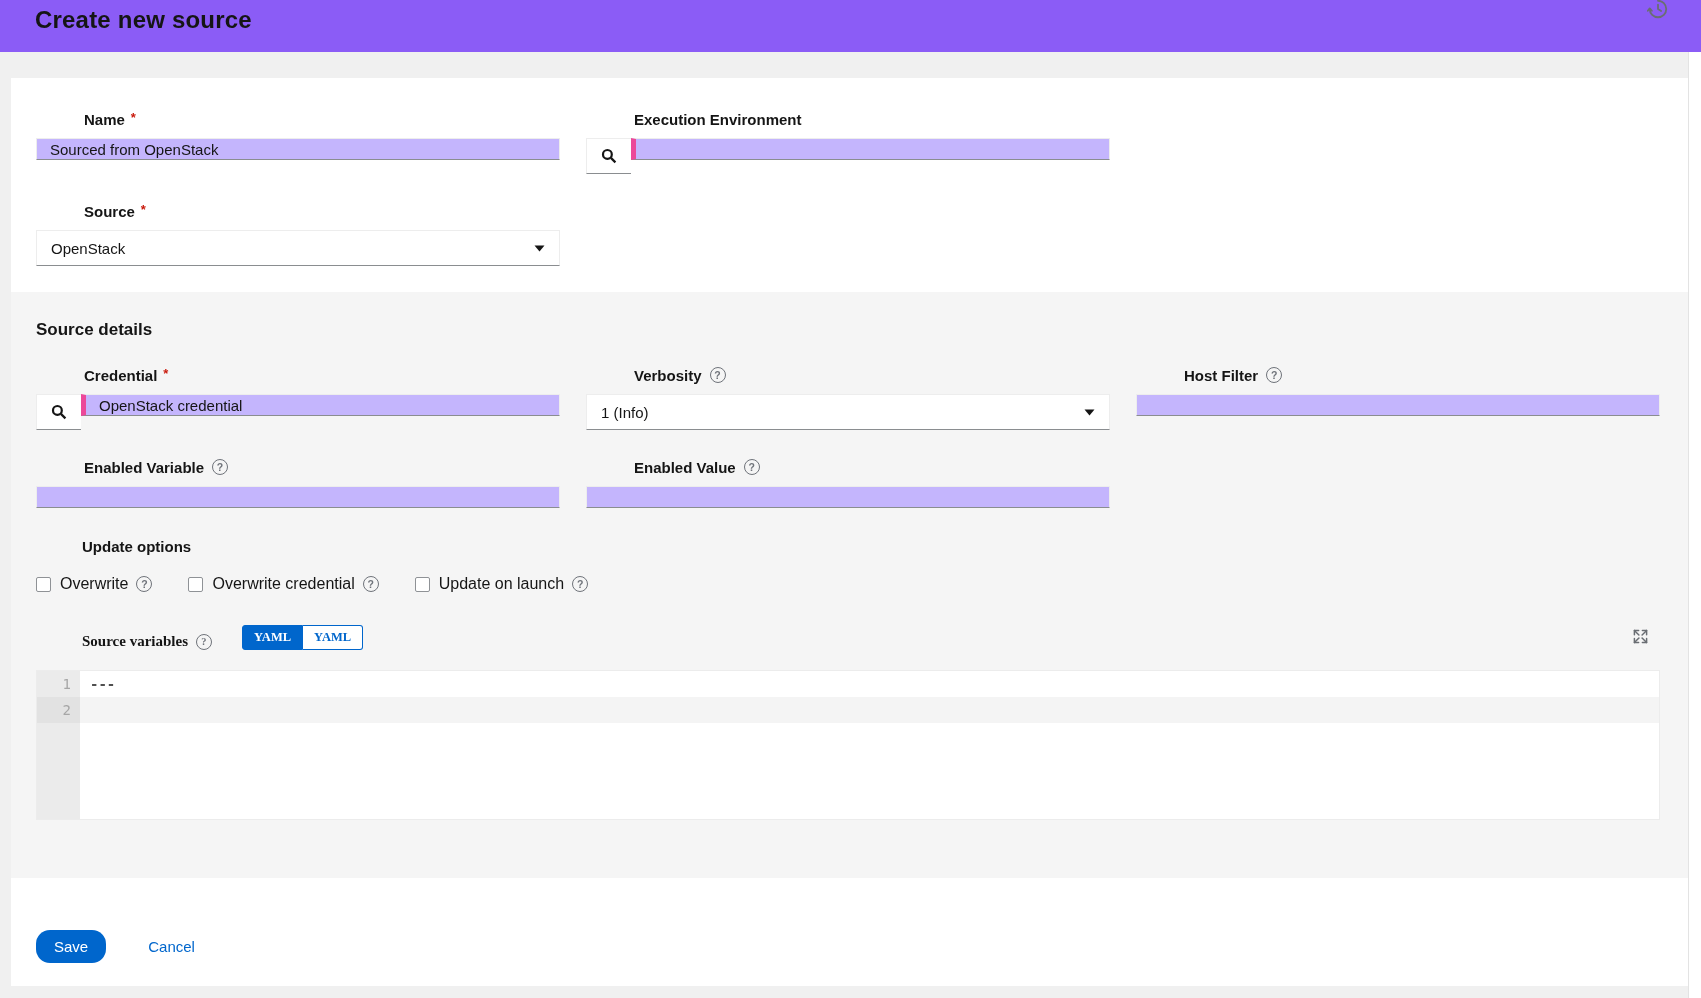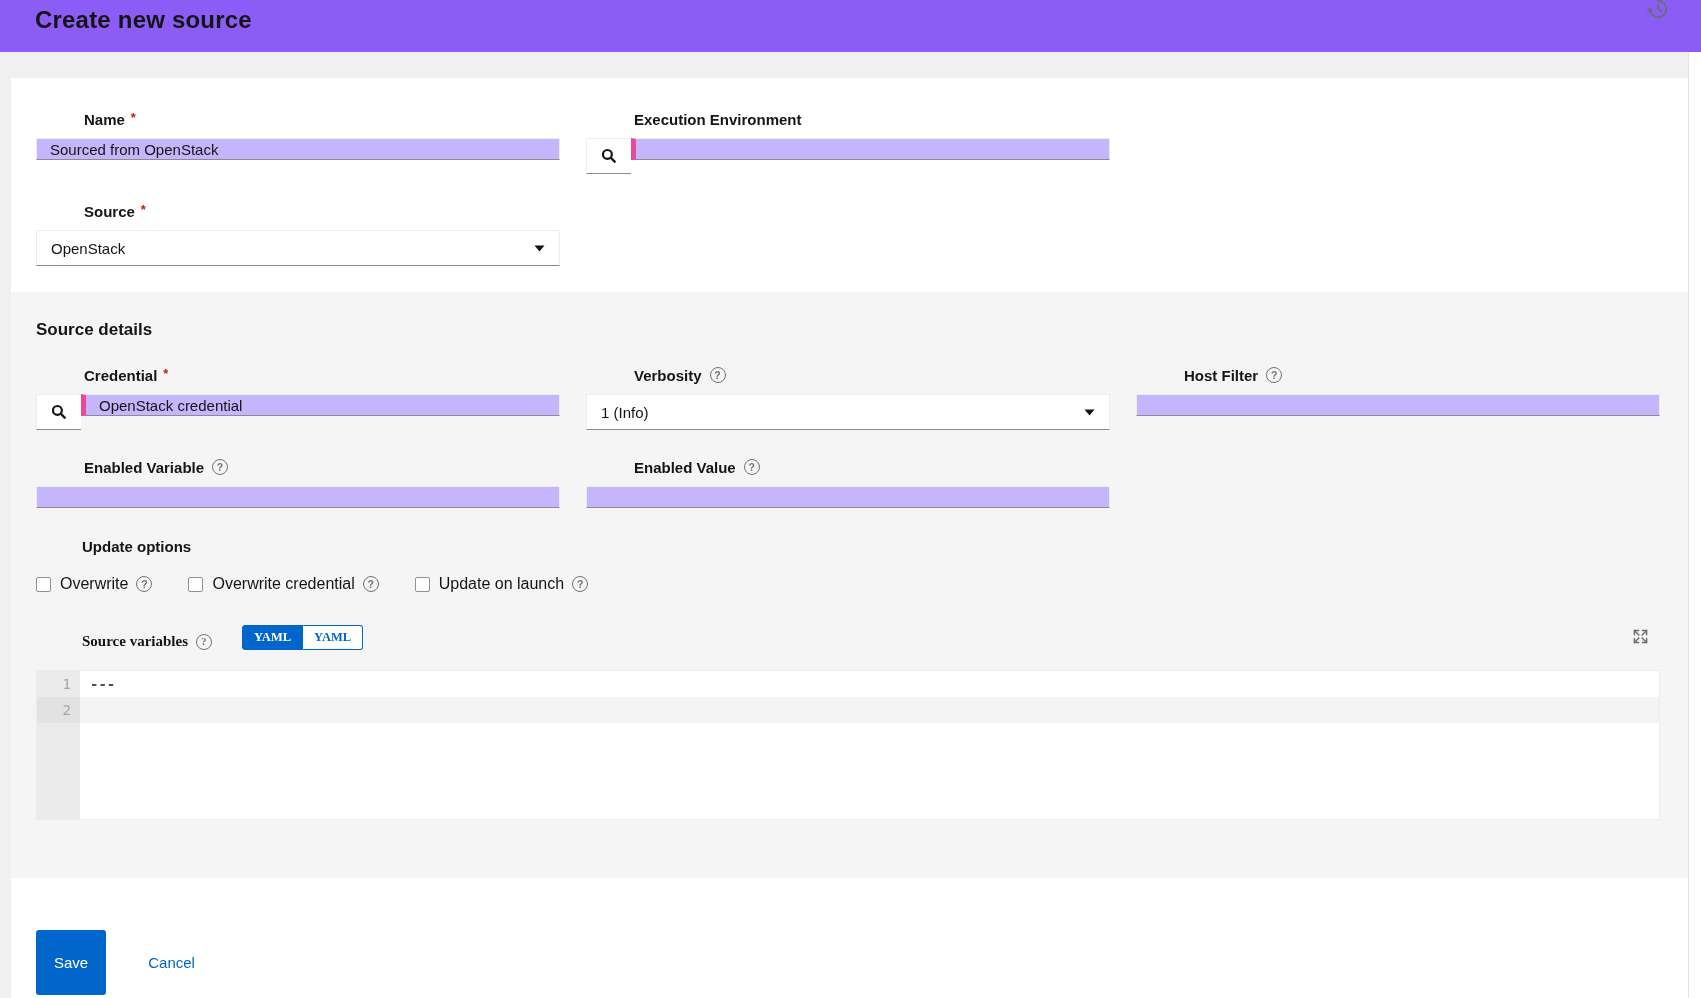--- a/index.html
+++ b/index.html
@@ -82,22 +82,22 @@
     height:26px; line-height:26px; text-align:right; padding-right:9px;
     font-family:"DejaVu Sans Mono", monospace; font-size:14px; color:#a6a6a6;
   }
   .gutter .ln.active { background:#e2e2e2; }
   .editor-content { flex:1; font-family:"DejaVu Sans Mono", monospace; font-size:14px; }
   .code-line { height:26px; line-height:26px; padding-left:10px; color:#4f4f4f; font-weight:700; white-space:pre; }
   .code-line.active { background:#f4f4f4; }
   
   .card-footer { padding:52px 25px 23px 25px; display:flex; align-items:center; }
   .save-btn {
-    background:#0066cc; color:#fff; border:none; border-radius:3px;
-    font-family:inherit; font-size:15px; padding:24px 18px; cursor:pointer;
+    background:#0066cc; color:#fff; border:none; border-radius:14px;
+    font-family:inherit; font-size:15px; padding:8px 18px; cursor:pointer;
   }
   .cancel-btn {
     background:transparent; border:none; color:#0066cc;
     font-family:inherit; font-size:15px; margin-left:36px; cursor:pointer; padding:8px 6px;
   }
   
   .scrollbar-track {
     position:absolute; top:52px; right:0; bottom:0; width:13px;
     background:#fff; border-left:1px solid #e3e3e3; z-index:5;
   }

